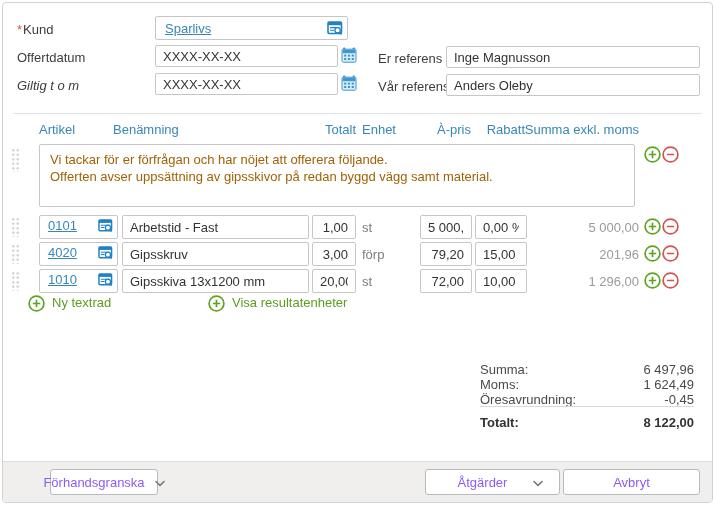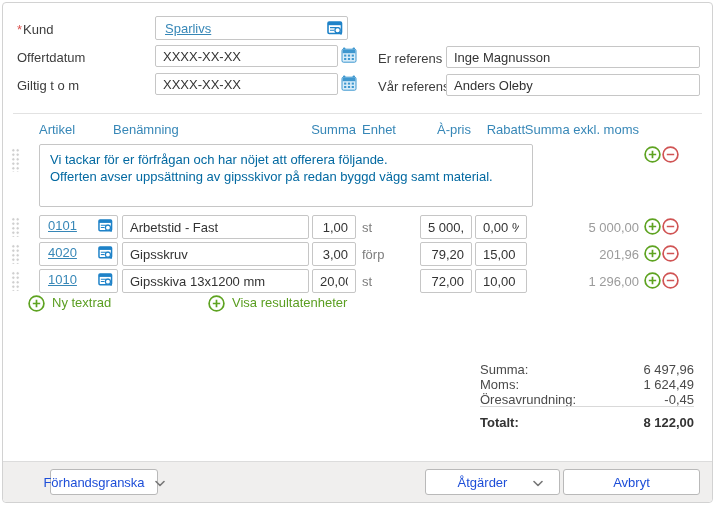--- a/index.html
+++ b/index.html
@@ -20,22 +20,22 @@
   .cal-btn { position:absolute; width:17px; height:18px; }
 
   .divider { position:absolute; left:10px; right:10px; top:110px; border-top:1px solid #e2e2e2; }
 
   .th { position:absolute; top:119px; font-size:13px; color:#3787b7; }
 
   .drag { position:absolute; left:8px; width:9px;
           background-image: radial-gradient(circle, #ccc 1.1px, transparent 1.3px);
           background-size:4.5px 4.5px; }
 
-  .textrow-box { position:absolute; left:36px; top:141px; width:494px; height:63px; border:1px solid #c6c6c6;
-                 border-radius:2px; background:#fff; padding:6px 10px; font-size:13px; color:#0369a1; line-height:17px; cursor:text; }
+  .textrow-box { position:absolute; left:36px; top:141px; width:596px; height:63px; border:1px solid #c6c6c6;
+                 border-radius:2px; background:#fff; padding:6px 10px; font-size:13px; color:#a16207; line-height:17px; cursor:text; }
 
   .row { position:absolute; left:0; width:715px; height:24px; }
   .art-box { position:absolute; left:36px; top:0; width:79px; height:24px; border:1px solid #c6c6c6; border-radius:2px;
              display:flex; align-items:center; justify-content:space-between; padding:0 4px 3px 8px; background:#fff; }
   .c-ben   { left:119px; top:0; width:187px; height:24px; }
   .c-antal { left:309px; top:0; width:44px; height:24px; text-align:right; }
   .c-enhet { position:absolute; left:359px; top:5px; font-size:13px; color:#7d7d7d; }
   .c-apris { left:417px; top:0; width:52px; height:24px; text-align:right; }
   .c-rab   { left:472px; top:0; width:52px; height:24px; text-align:right; }
   .c-summa { position:absolute; left:520px; top:5px; width:116px; font-size:13px; color:#9b9b9b; text-align:right; }
@@ -45,21 +45,21 @@
   .green-link { position:absolute; display:flex; align-items:flex-start; gap:7px; font-size:13px; color:#5a9e21; cursor:pointer; }
 
   .sum-lbl { position:absolute; left:477px; font-size:13px; color:#4a4a4a; }
   .sum-val { position:absolute; right:18px; font-size:13px; color:#4a4a4a; text-align:right; }
   .sum-divider { position:absolute; left:477px; right:18px; top:403px; border-top:1px solid #d9d9d9; }
   .bold { font-weight:bold; color:#333; }
 
   .footer { position:absolute; left:0; right:0; bottom:0; height:41px; background:#f0efee; border-top:1px solid #dcdcdc;
             border-radius:0 0 4px 4px; }
   .btn { position:absolute; top:7px; height:26px; border:1px solid #b9b9b9; border-radius:3px; background:#fff;
-         font-size:13px; color:#1d4ed8; display:flex; align-items:center; justify-content:center; gap:10px; cursor:pointer;
+         font-size:13px; color:#8b5cf6; display:flex; align-items:center; justify-content:center; gap:10px; cursor:pointer;
          font-family:"Liberation Sans",sans-serif; }
   .btn-green { position:absolute; top:7px; height:26px; border:1px solid #44791a; border-radius:3px; background:#4e8c1e;
                display:flex; align-items:stretch; color:#fff; cursor:pointer; overflow:hidden; }
   .btn-green .main { display:flex; align-items:center; padding:0 14px; font-size:13px; font-weight:bold; }
   .btn-green .split { display:flex; align-items:center; justify-content:center; width:29px; border-left:1px solid #3f7318; }
   .chev { display:inline-block; }
 </style>
 </head>
 <body>
 
@@ -115,39 +115,39 @@
   </div>
 
   <div class="lbl" style="left:14px; top:47px;">Offertdatum</div>
   <input class="inp" style="left: 152px; top: 42px; width: 183px;" value="XXXX-XX-XX">
   <span class="icon-btn cal-btn" style="left:337px; top:43px;">
       <svg width="16" height="16" viewBox="0 0 15 16">
         <use href="#ic-calendar"></use>
       </svg>
     </span>
 
-  <div class="lbl" style="left:14px; top:75px;">Giltig t o m</div>
+  <div class="lbl" style="left:14px; top:75px;font-style:italic;">Giltig t o m</div>
   <input class="inp" style="left: 152px; top: 70px; width: 183px;" value="XXXX-XX-XX">
   <span class="icon-btn cal-btn" style="left:337px; top:71px;">
       <svg width="16" height="16" viewBox="0 0 15 16">
         <use href="#ic-calendar"></use>
       </svg>
     </span>
 
   <div class="lbl" style="left:375px; top:48px;">Er referens</div>
   <input class="inp" style="left: 443px; top: 43px; width: 254px;" value="Inge Magnusson">
 
   <div class="lbl" style="left:375px; top:76px;">Vår referens</div>
   <input class="inp" style="left: 443px; top: 71px; width: 254px;" value="Anders Oleby">
 
   <div class="divider"></div>
 
   <div class="th" style="left:36px;">Artikel</div>
   <div class="th" style="left:110px;">Benämning</div>
-  <div class="th" style="left:289px; width:64px; text-align:right;">Summa</div>
+  <div class="th" style="left:289px; width:64px; text-align:right;">Totalt</div>
   <div class="th" style="left:359px;">Enhet</div>
   <div class="th" style="left:404px; width:64px; text-align:right;">À-pris</div>
   <div class="th" style="left:458px; width:64px; text-align:right;">Rabatt</div>
   <div class="th" style="left:520px; width:116px; text-align:right;">Summa exkl. moms</div>
 
   <div class="drag" style="top:145px; height:24px;"></div>
   <div class="textrow-box">
     <div>Vi tackar för er förfrågan och har nöjet att offerera följande.</div>
     <div>Offerten avser uppsättning av gipsskivor på redan byggd vägg samt material.</div>
   </div>

